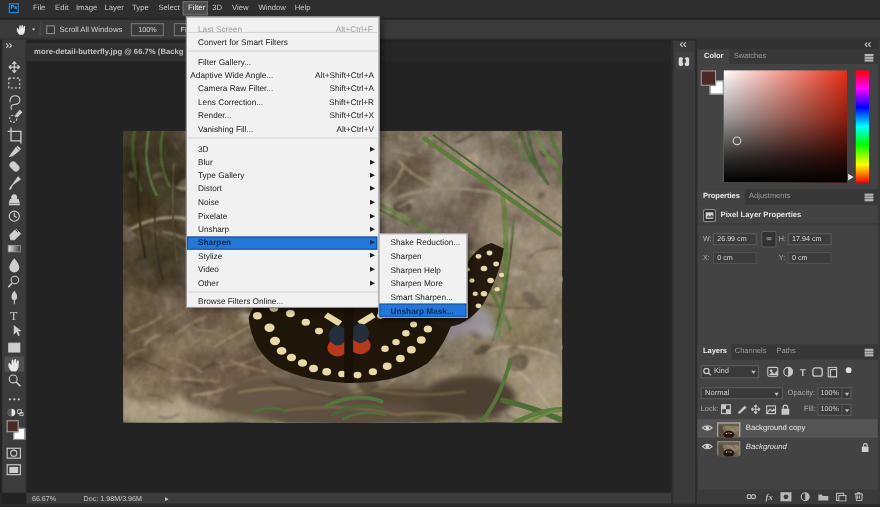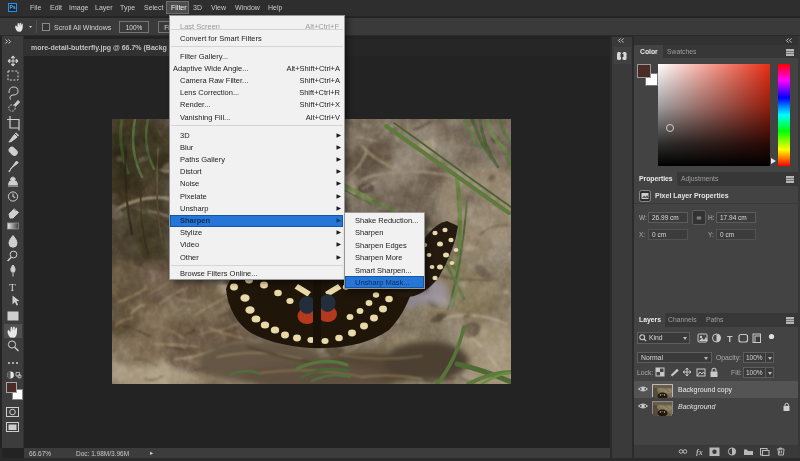--- a/index.html
+++ b/index.html
@@ -690,21 +690,21 @@
     <span class="txt" style="right:5px;top:73.2px">Shift+Ctrl+R</span>
 <span class="txt" style="left:11px;top:85.4px">Render...</span>
     <span class="txt" style="right:5px;top:85.4px">Shift+Ctrl+X</span>
 <span class="txt" style="left:11px;top:97.6px">Vanishing Fill...</span>
     <span class="txt" style="right:5px;top:97.6px">Alt+Ctrl+V</span>
 <div class="abs" style="left:2px;top:110px;width:172px;height:1px;background:#d4d4d4"></div>
 <span class="txt" style="left:11px;top:115.5px">3D</span>
     <span class="txt" style="right:4px;top:115.5px;font-size:6px">▶</span>
 <span class="txt" style="left:11px;top:127.7px">Blur</span>
     <span class="txt" style="right:4px;top:127.7px;font-size:6px">▶</span>
-<span class="txt" style="left:11px;top:139.9px">Paths Gallery</span>
+<span class="txt" style="left:11px;top:139.9px">Type Gallery</span>
     <span class="txt" style="right:4px;top:139.9px;font-size:6px">▶</span>
 <span class="txt" style="left:11px;top:152.1px">Distort</span>
     <span class="txt" style="right:4px;top:152.1px;font-size:6px">▶</span>
 <span class="txt" style="left:11px;top:164.3px">Noise</span>
     <span class="txt" style="right:4px;top:164.3px;font-size:6px">▶</span>
 <span class="txt" style="left:11px;top:176.5px">Pixelate</span>
     <span class="txt" style="right:4px;top:176.5px;font-size:6px">▶</span>
 <span class="txt" style="left:11px;top:188.7px">Unsharp</span>
     <span class="txt" style="right:4px;top:188.7px;font-size:6px">▶</span>
 <div class="abs" style="left:1px;top:199.9px;width:173px;height:12.2px;background:#2676d8;border:1px solid #1257a8"></div>
@@ -717,18 +717,18 @@
 <span class="txt" style="left:11px;top:237.5px">Other</span>
     <span class="txt" style="right:4px;top:237.5px;font-size:6px">▶</span>
 <div class="abs" style="left:2px;top:250px;width:172px;height:1px;background:#d4d4d4"></div>
 <span class="txt" style="left:11px;top:253.5px">Browse Filters Online...</span>
 </div>
 
 <div class="abs" style="left:344px;top:212px;width:81px;height:77px;background:#f1f1f1;border:1px solid #979797;box-shadow:3px 3px 5px rgba(0,0,0,0.45);z-index:12"></div>
 <div id="sm" style="position:absolute;left:344px;top:212px;width:81px;height:77px;z-index:13;font-size:7.5px;color:#1c1c1c">
 <span class="txt" style="left:11px;top:3.5px">Shake Reduction...</span>
 <span class="txt" style="left:11px;top:16px">Sharpen</span>
-<span class="txt" style="left:11px;top:28.5px">Sharpen Edges</span>
+<span class="txt" style="left:11px;top:28.5px">Sharpen Help</span>
 <span class="txt" style="left:11px;top:41px">Sharpen More</span>
 <span class="txt" style="left:11px;top:53.5px">Smart Sharpen...</span>
 <div class="abs" style="left:0.5px;top:64px;width:79px;height:11.5px;background:#2676d8;border:1px solid #1257a8"></div>
-<span class="txt" style="left:11px;top:65.5px;color:#0d2d52;font-weight:normal">Unsharp Mask...</span>
+<span class="txt" style="left:11px;top:65.5px;color:#0d2d52;font-weight:bold">Unsharp Mask...</span>
 </div>
 
 </body></html>

